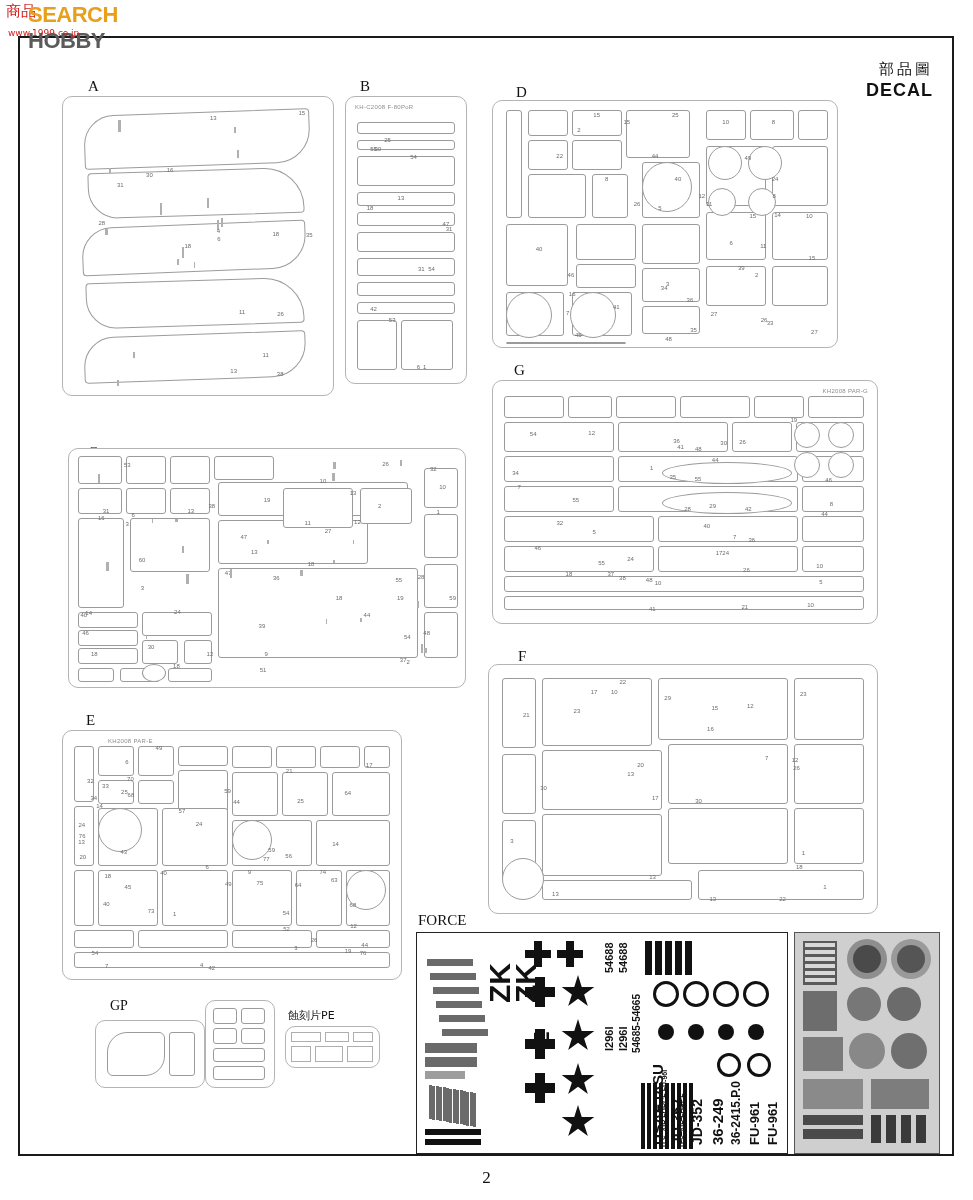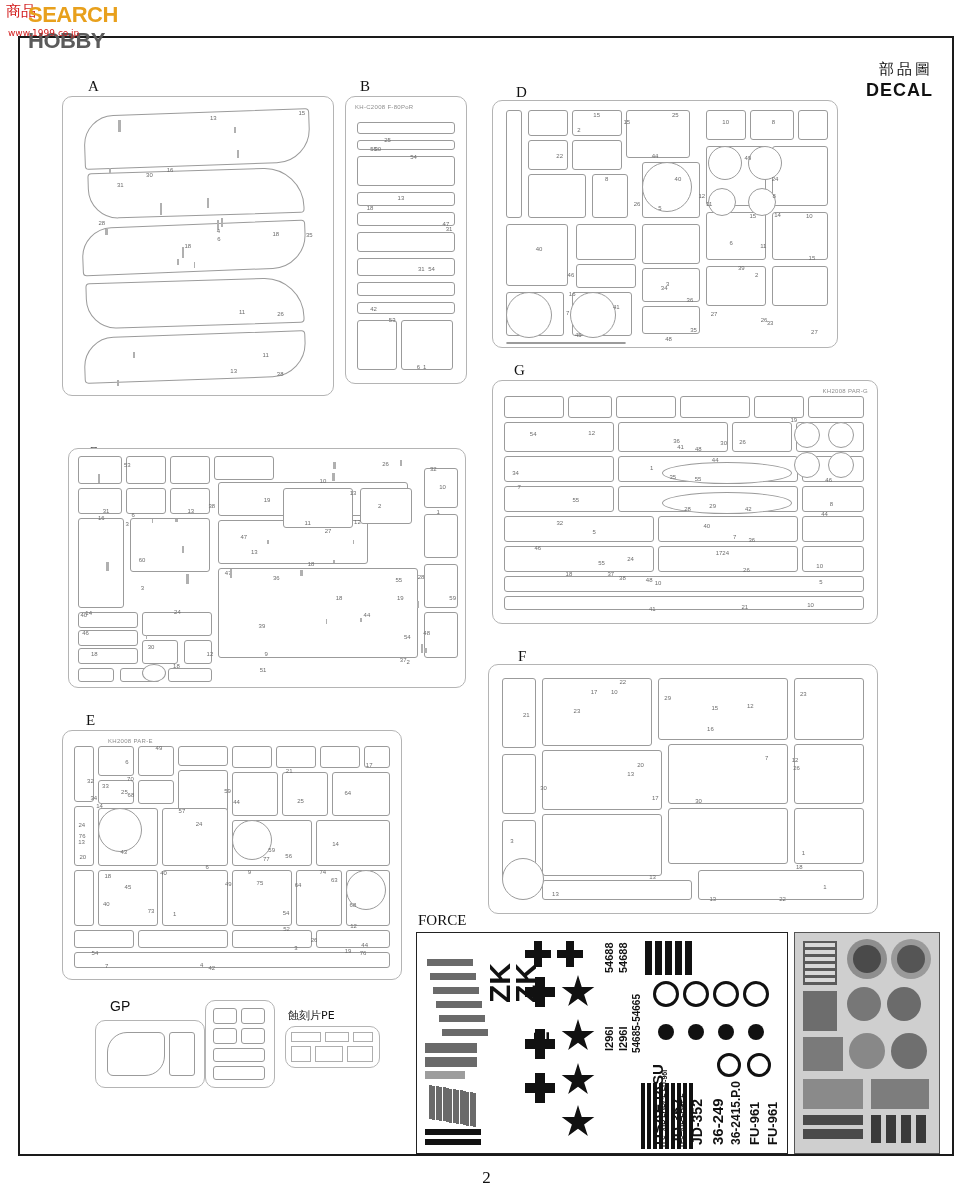--- a/index.html
+++ b/index.html
@@ -206,21 +206,21 @@
   }
   .dcross {
     position: absolute;
   }
   .dcross .hb { position: absolute; background: #111; left: 0; top: 33%; width: 100%; height: 34%; }
   .dcross .vb { position: absolute; background: #111; top: 0; left: 33%; height: 100%; width: 34%; }
 
   .gp-label {
     position: absolute;
     font-size: 14px;
-    font-family: Liberation Sans, sans-serif;
+    font-family: Liberation Serif, serif;
   }
   .pe-label {
     position: absolute;
     font-size: 11px;
     font-family: "DejaVu Sans", sans-serif;
   }
 </style>
 </head>
 <body>
 

